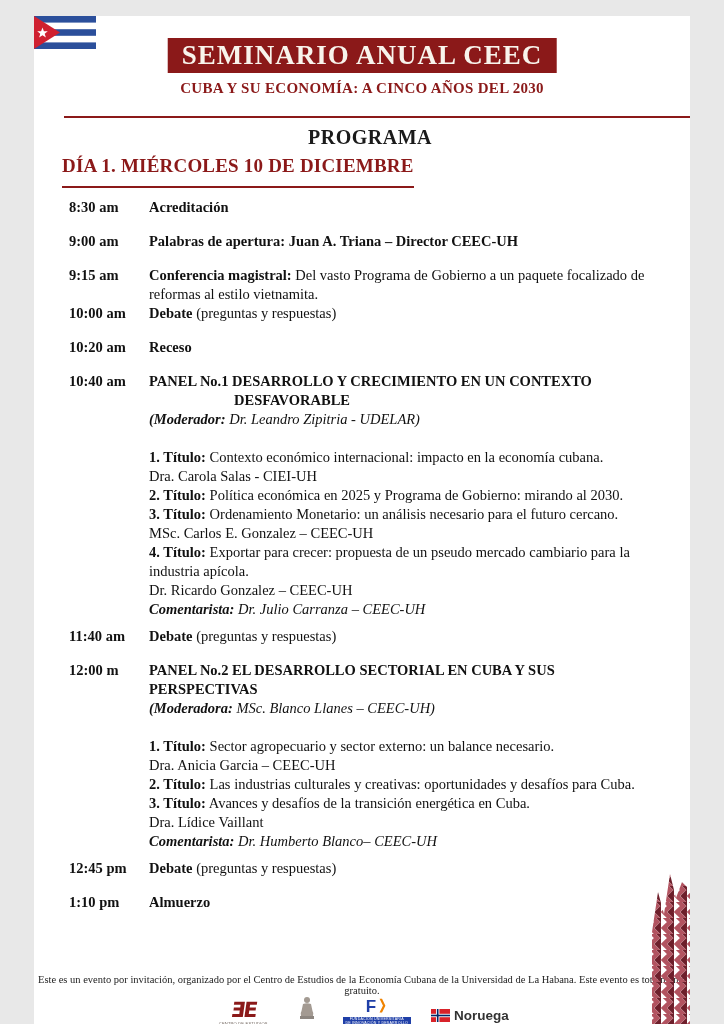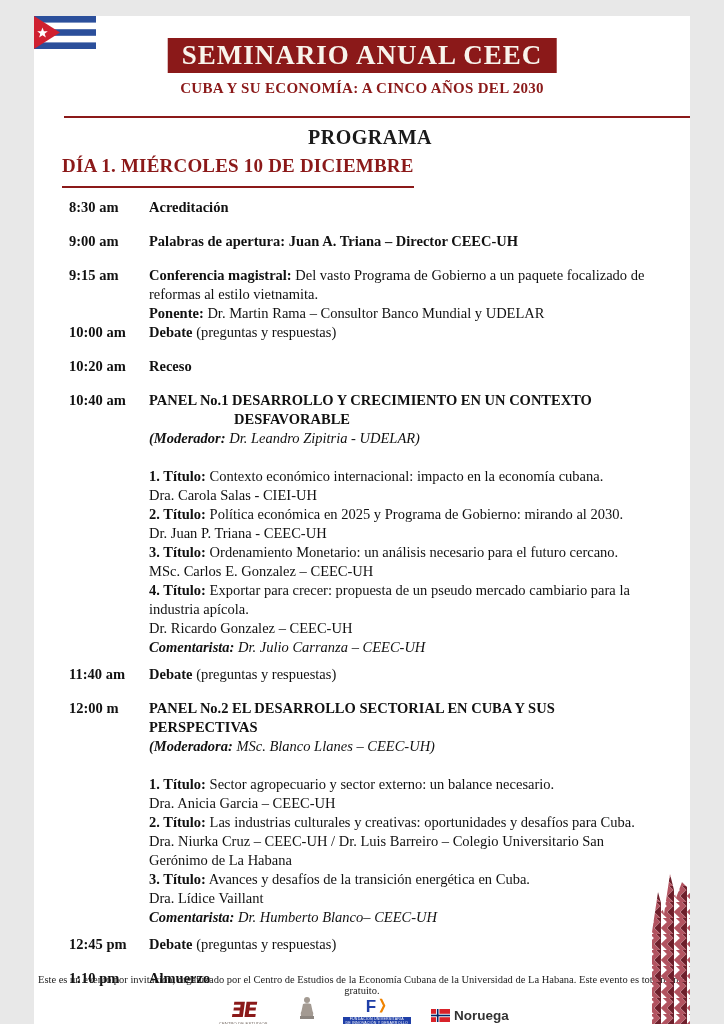--- a/index.html
+++ b/index.html
@@ -104,21 +104,20 @@
       <div class="row">
         <div class="time">9:00 am</div>
         <div class="content">
           <div class="line"><span class="s-b">Palabras de apertura: Juan A. Triana – Director CEEC-UH</span></div>
         </div>
       </div>
       <div class="row">
         <div class="time">9:15 am</div>
         <div class="content">
           <div class="line"><span class="s-b">Conferencia magistral:</span><span class="s-r"> Del vasto Programa de Gobierno a un paquete focalizado de reformas al estilo vietnamita.</span></div>
-          <div class="line"><span class="s-b">Ponente:</span><span class="s-r"> Dr. Martin Rama – Consultor Banco Mundial y UDELAR</span></div>
         </div>
       </div>
       <div class="row g-none">
         <div class="time">10:00 am</div>
         <div class="content">
           <div class="line"><span class="s-b">Debate</span><span class="s-r"> (preguntas y respuestas)</span></div>
         </div>
       </div>
       <div class="row">
         <div class="time">10:20 am</div>
@@ -129,21 +128,20 @@
       <div class="row">
         <div class="time">10:40 am</div>
         <div class="content">
           <div class="line"><span class="s-b">PANEL No.1 DESARROLLO Y CRECIMIENTO EN UN CONTEXTO</span></div>
           <div class="line indent"><span class="s-b">DESFAVORABLE</span></div>
           <div class="line"><span class="s-bi">(Moderador:</span><span class="s-i"> Dr. Leandro Zipitria - UDELAR)</span></div>
           <div class="line"></div>
           <div class="line"><span class="s-b">1. Título:</span><span class="s-r"> Contexto económico internacional: impacto en la economía cubana.</span></div>
           <div class="line"><span class="s-r">Dra. Carola Salas - CIEI-UH</span></div>
           <div class="line"><span class="s-b">2. Título:</span><span class="s-r"> Política económica en 2025 y Programa de Gobierno: mirando al 2030.</span></div>
-          <div class="line"><span class="s-r">Dr. Juan P. Triana - CEEC-UH</span></div>
           <div class="line"><span class="s-b">3. Título:</span><span class="s-r"> Ordenamiento Monetario: un análisis necesario para el futuro cercano.</span></div>
           <div class="line"><span class="s-r">MSc. Carlos E. Gonzalez – CEEC-UH</span></div>
           <div class="line"><span class="s-b">4. Título:</span><span class="s-r"> Exportar para crecer: propuesta de un pseudo mercado cambiario para la industria apícola.</span></div>
           <div class="line"><span class="s-r">Dr. Ricardo Gonzalez – CEEC-UH</span></div>
           <div class="line"><span class="s-bi">Comentarista:</span><span class="s-i"> Dr. Julio Carranza – CEEC-UH</span></div>
         </div>
       </div>
       <div class="row g-small">
         <div class="time">11:40 am</div>
         <div class="content">
@@ -152,21 +150,20 @@
       </div>
       <div class="row">
         <div class="time">12:00 m</div>
         <div class="content">
           <div class="line"><span class="s-b">PANEL No.2 EL DESARROLLO SECTORIAL EN CUBA Y SUS PERSPECTIVAS</span></div>
           <div class="line"><span class="s-bi">(Moderadora:</span><span class="s-i"> MSc. Blanco Llanes – CEEC-UH)</span></div>
           <div class="line"></div>
           <div class="line"><span class="s-b">1. Título:</span><span class="s-r"> Sector agropecuario y sector externo: un balance necesario.</span></div>
           <div class="line"><span class="s-r">Dra. Anicia Garcia – CEEC-UH</span></div>
           <div class="line"><span class="s-b">2. Título:</span><span class="s-r"> Las industrias culturales y creativas: oportunidades y desafíos para Cuba.</span></div>
-          <div class="line"><span class="s-r">Dra. Niurka Cruz – CEEC-UH / Dr. Luis Barreiro – Colegio Universitario San Gerónimo de La Habana</span></div>
           <div class="line"><span class="s-b">3. Título:</span><span class="s-r"> Avances y desafíos de la transición energética en Cuba.</span></div>
           <div class="line"><span class="s-r">Dra. Lídice Vaillant</span></div>
           <div class="line"><span class="s-bi">Comentarista:</span><span class="s-i"> Dr. Humberto Blanco– CEEC-UH</span></div>
         </div>
       </div>
       <div class="row g-small">
         <div class="time">12:45 pm</div>
         <div class="content">
           <div class="line"><span class="s-b">Debate</span><span class="s-r"> (preguntas y respuestas)</span></div>
         </div>

